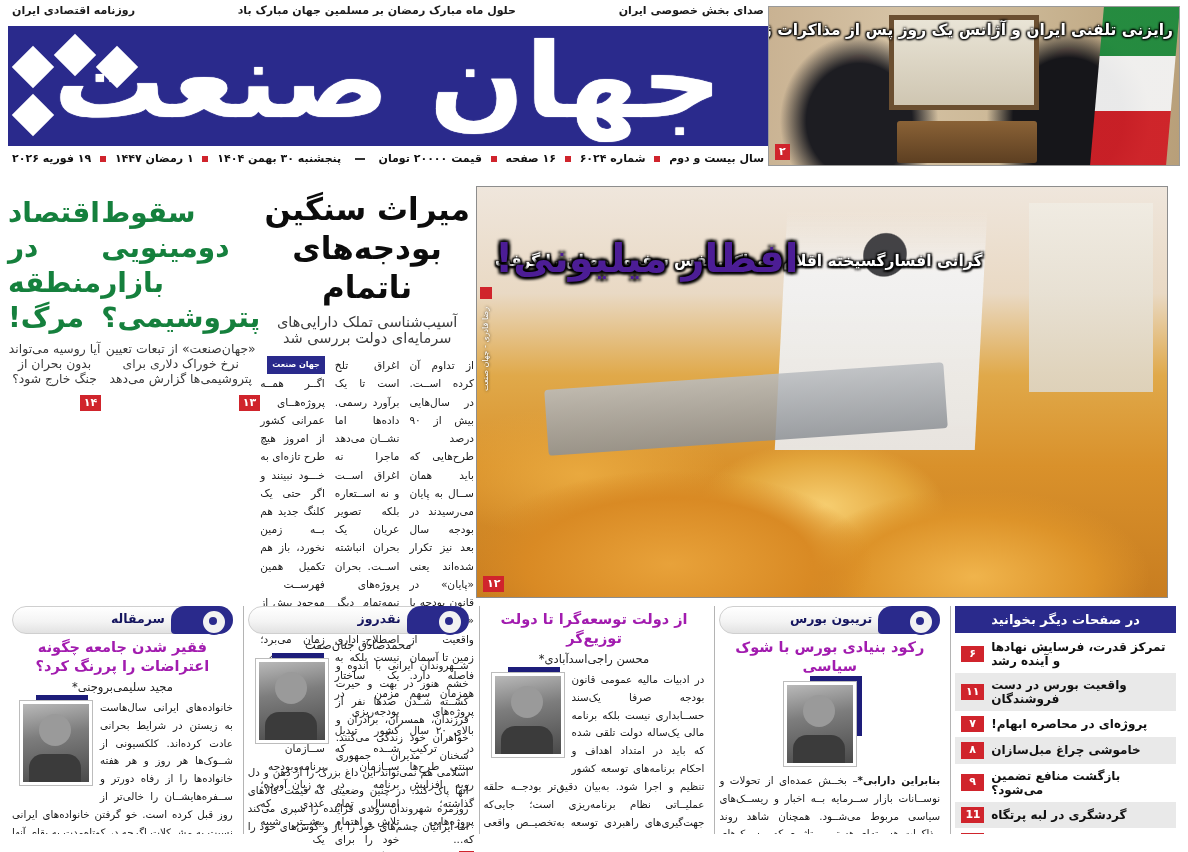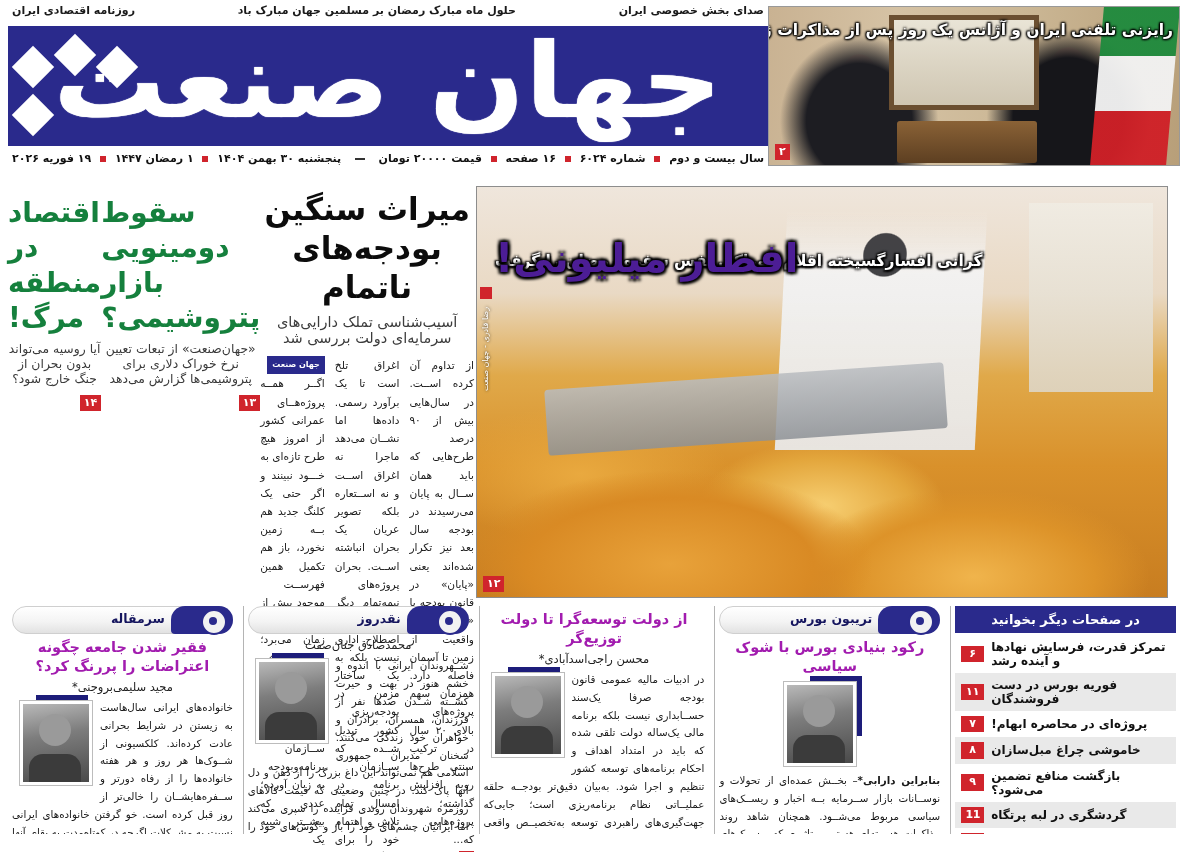--- a/index.html
+++ b/index.html
@@ -693,21 +693,21 @@
 
     <div class="panel">
       <div class="index-head">در صفحات دیگر بخوانید</div>
       <div class="index-list">
         <div class="index-item">
           <span class="index-num">۶</span>
           <span class="index-text">تمرکز قدرت، فرسایش نهادها و آینده رشد</span>
         </div>
         <div class="index-item">
           <span class="index-num">۱۱</span>
-          <span class="index-text">فوریه بورس در دست فروشندگان</span>
+          <span class="index-text">واقعیت بورس در دست فروشندگان</span>
         </div>
         <div class="index-item">
           <span class="index-num">۷</span>
           <span class="index-text">پروژه‌ای در محاصره ابهام!</span>
         </div>
         <div class="index-item">
           <span class="index-num">۸</span>
           <span class="index-text">خاموشی چراغ مبل‌سازان</span>
         </div>
         <div class="index-item">

